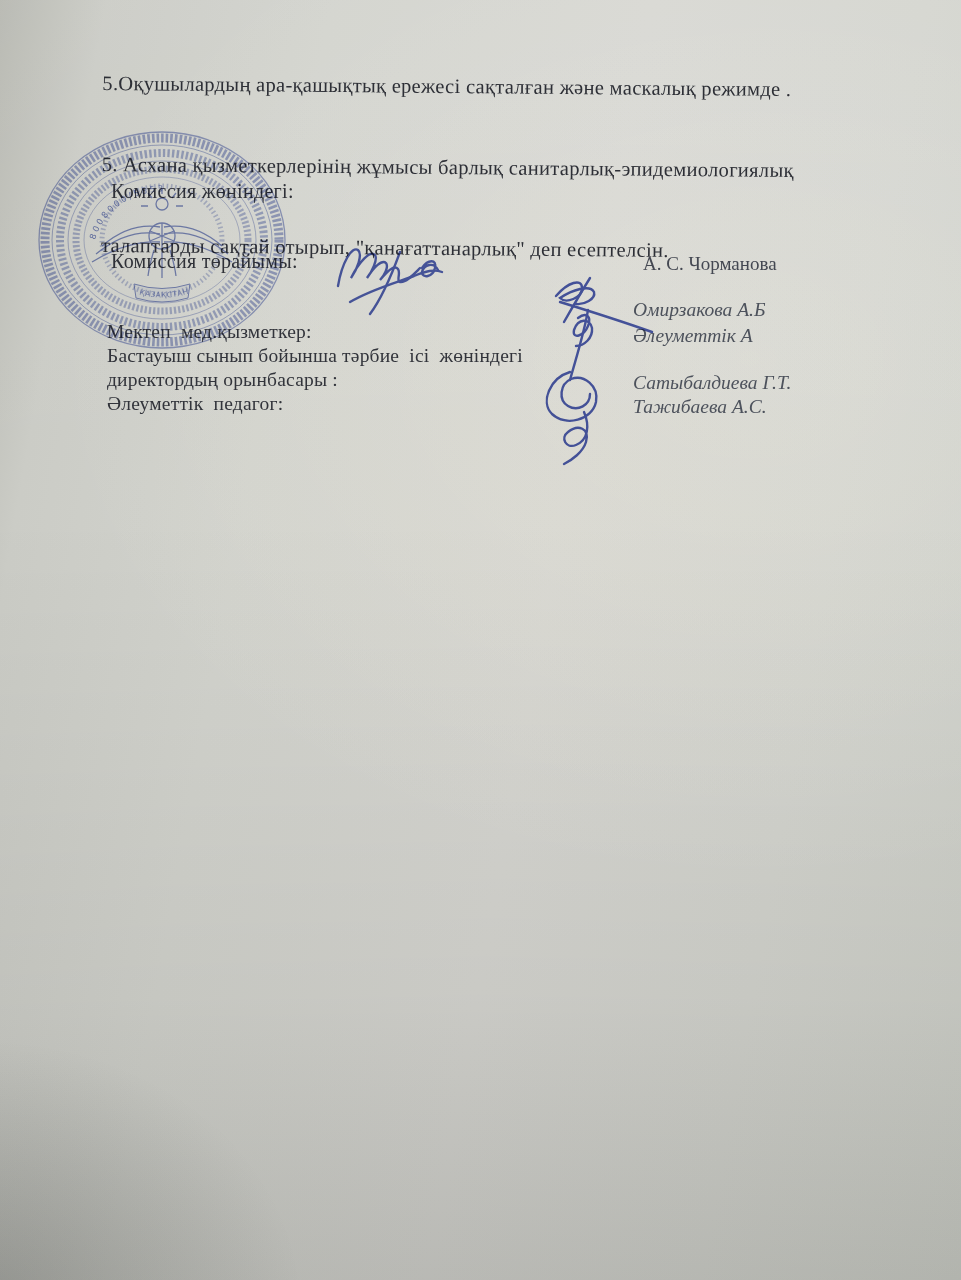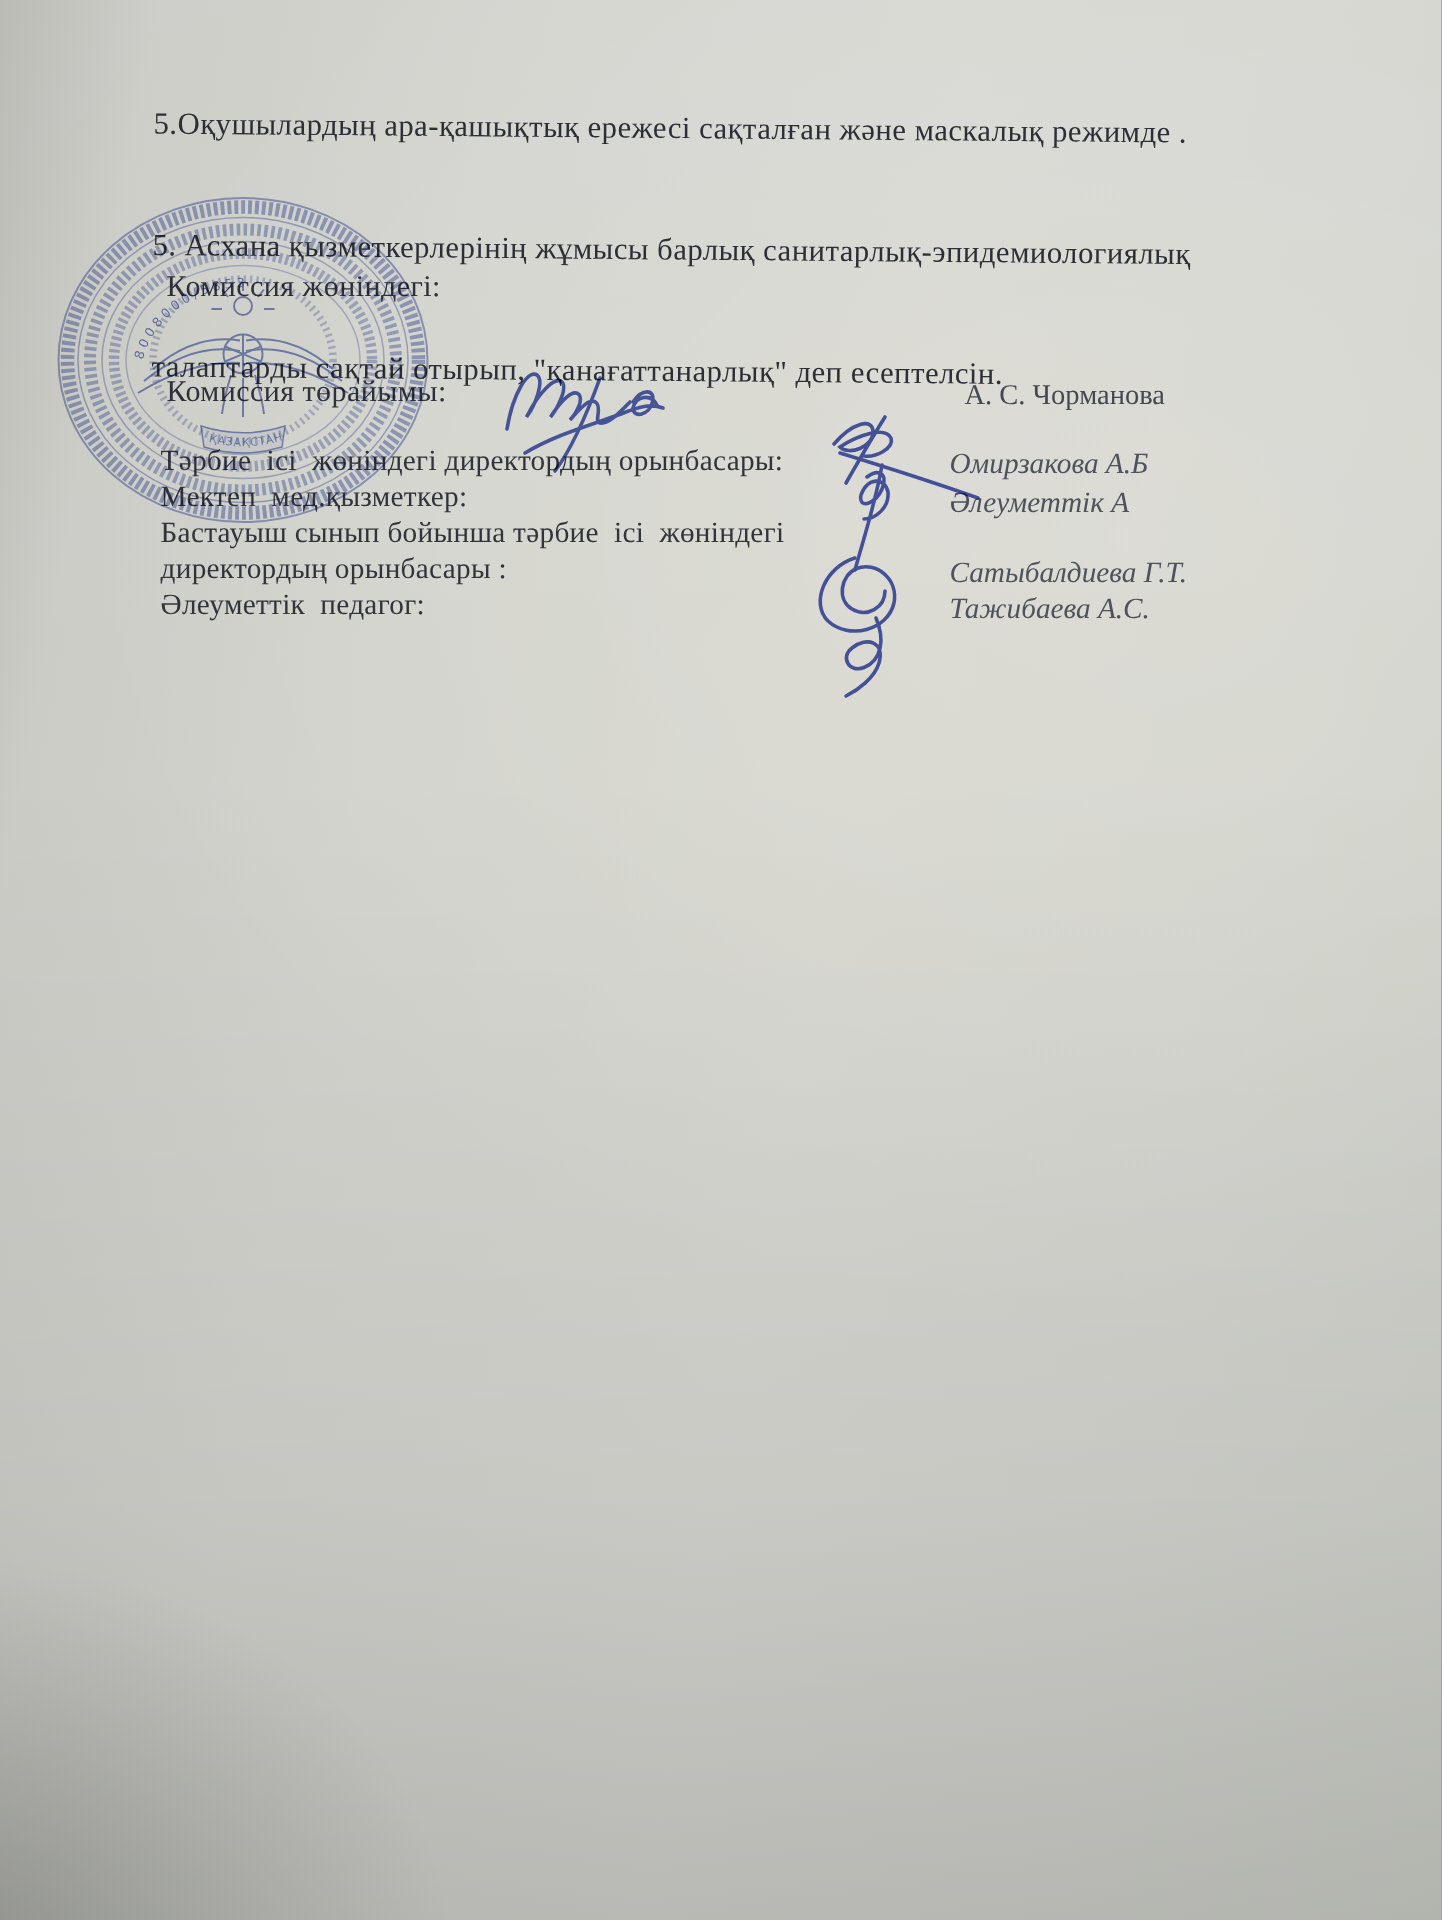--- a/index.html
+++ b/index.html
@@ -38,21 +38,20 @@
   <div class="txt para">
     <div>5.Оқушылардың ара-қашықтық ережесі сақталған және маскалық режимде .</div>
     <div>5. Асхана қызметкерлерінің жұмысы барлық санитарлық-эпидемиологиялық</div>
     <div>талаптарды сақтай отырып, "қанағаттанарлық" деп есептелсін.</div>
   </div>
 
   <div class="txt heading">Комиссия жөніндегі:</div>
   <div class="txt chair-label">Комиссия төрайымы:</div>
   <div class="txt chair-name">А. С. Чорманова</div>
 
-  <div class="txt role role-0">Тәрбие  ісі  жөніндегі директордың орынбасары:</div>
   <div class="txt role role-1">Мектеп  мед.қызметкер:</div>
   <div class="txt role role-3">директордың орынбасары :</div>
   <div class="txt role role-2">Бастауыш сынып бойынша тәрбие  ісі  жөніндегі</div>
   <div class="txt role role-4">Әлеуметтік  педагог:</div>
 
   <div class="txt name name-0">Омирзакова А.Б</div>
   <div class="txt name name-1">Әлеуметтік А</div>
   <div class="txt name name-2">Сатыбалдиева Г.Т.</div>
   <div class="txt name name-3">Тажибаева А.С.</div>
 

